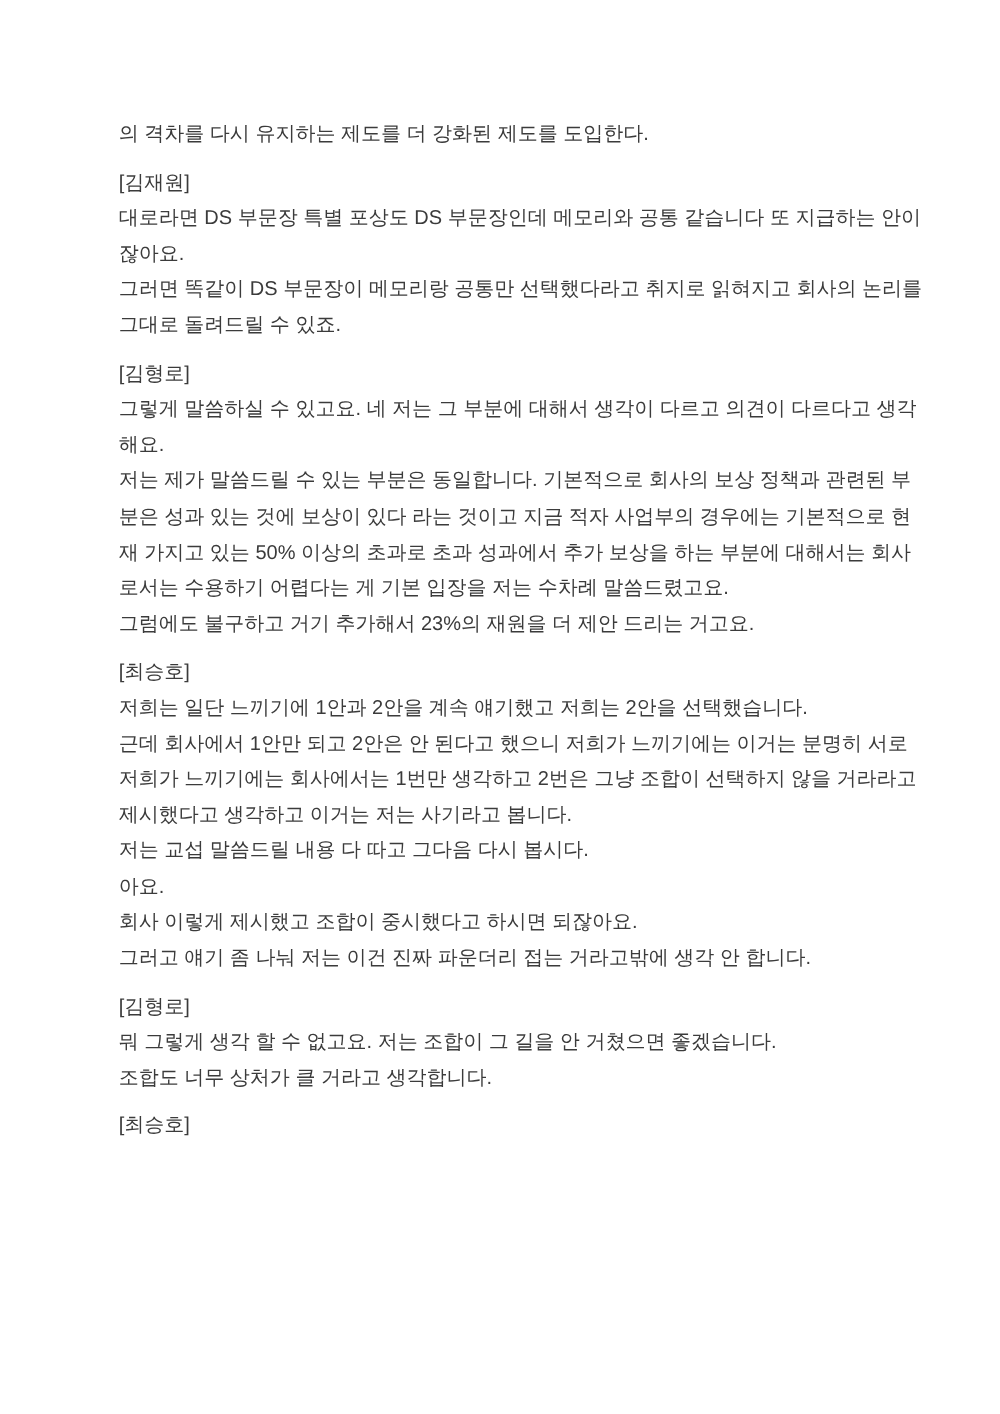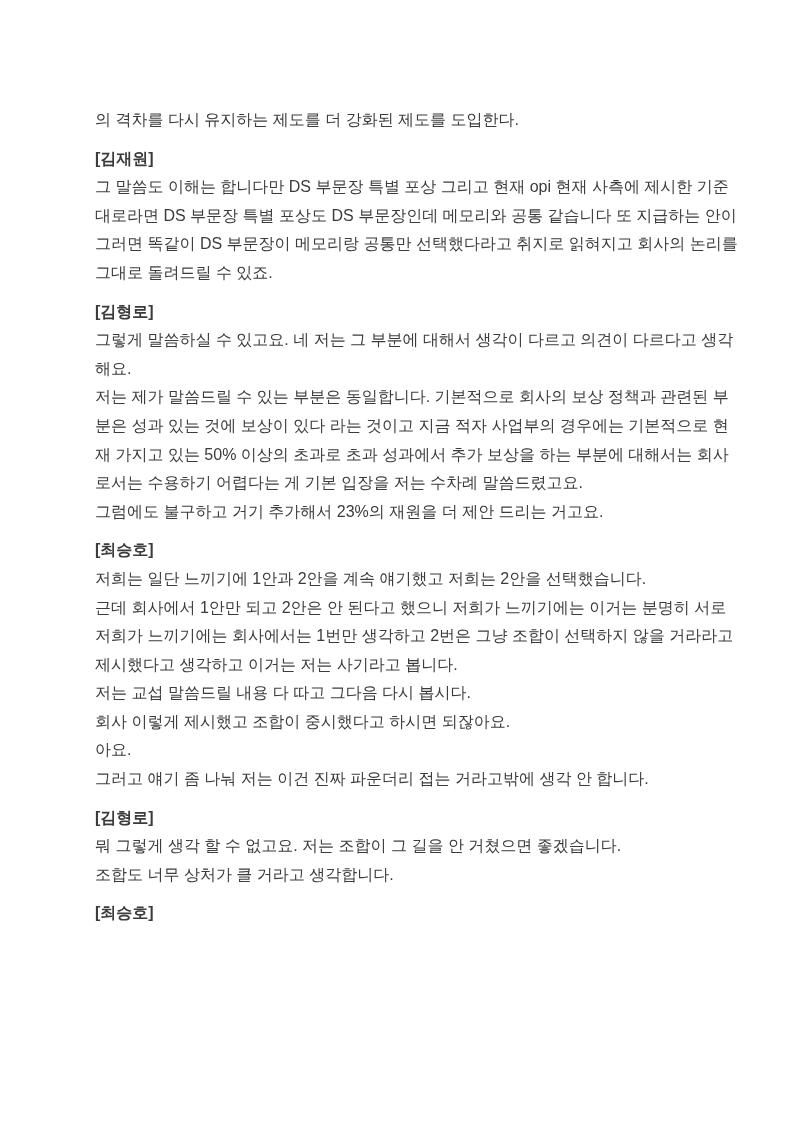--- a/index.html
+++ b/index.html
@@ -11,73 +11,73 @@
     position: relative;
     width: 800px;
     height: 1131px;
     background: #ffffff;
     overflow: hidden;
     font-family: "Liberation Sans", "DejaVu Sans", sans-serif;
   }
   .content {
     position: absolute;
     left: 95px;
-    top: 106px;
+    top: 94px;
     width: 620px;
     color: #3b3b3b;
     font-size: 16px;
     line-height: 28.6px;
     text-align: left;
   }
   .section {
     margin: 0 0 10px 0;
   }
   .line {
     white-space: nowrap;
     min-height: 28.6px;
   }
   .speaker {
     
-    font-weight: 700;
+    font-weight: 400;
   }
 </style>
 </head>
 <body>
 
 <div class="page" style="background: rgb(255, 255, 255);">
   <div class="content" id="doc-content" style="color: rgb(59, 59, 59);">
       <div class="section">
         <div class="line">의 격차를 다시 유지하는 제도를 더 강화된 제도를 도입한다.</div>
       </div>
       <div class="section">
         <div class="line speaker">[김재원]</div>
-        <div class="line">그 말씀도 이해는 합니다만 DS 부문장 특별 포상 그리고 현재 opi 현재 사측에 제시한 기준</div>
         <div class="line">대로라면 DS 부문장 특별 포상도 DS 부문장인데 메모리와 공통 같습니다 또 지급하는 안이</div>
+        <div class="line">잖아요.</div>
         <div class="line">그러면 똑같이 DS 부문장이 메모리랑 공통만 선택했다라고 취지로 읽혀지고 회사의 논리를</div>
         <div class="line">그대로 돌려드릴 수 있죠.</div>
       </div>
       <div class="section">
         <div class="line speaker">[김형로]</div>
         <div class="line">그렇게 말씀하실 수 있고요. 네 저는 그 부분에 대해서 생각이 다르고 의견이 다르다고 생각</div>
         <div class="line">해요.</div>
         <div class="line">저는 제가 말씀드릴 수 있는 부분은 동일합니다. 기본적으로 회사의 보상 정책과 관련된 부</div>
         <div class="line">분은 성과 있는 것에 보상이 있다 라는 것이고 지금 적자 사업부의 경우에는 기본적으로 현</div>
         <div class="line">재 가지고 있는 50% 이상의 초과로 초과 성과에서 추가 보상을 하는 부분에 대해서는 회사</div>
         <div class="line">로서는 수용하기 어렵다는 게 기본 입장을 저는 수차례 말씀드렸고요.</div>
         <div class="line">그럼에도 불구하고 거기 추가해서 23%의 재원을 더 제안 드리는 거고요.</div>
       </div>
       <div class="section">
         <div class="line speaker">[최승호]</div>
         <div class="line">저희는 일단 느끼기에 1안과 2안을 계속 얘기했고 저희는 2안을 선택했습니다.</div>
         <div class="line">근데 회사에서 1안만 되고 2안은 안 된다고 했으니 저희가 느끼기에는 이거는 분명히 서로</div>
         <div class="line">저희가 느끼기에는 회사에서는 1번만 생각하고 2번은 그냥 조합이 선택하지 않을 거라라고</div>
         <div class="line">제시했다고 생각하고 이거는 저는 사기라고 봅니다.</div>
         <div class="line">저는 교섭 말씀드릴 내용 다 따고 그다음 다시 봅시다.</div>
+        <div class="line">아요.</div>
         <div class="line">회사 이렇게 제시했고 조합이 중시했다고 하시면 되잖아요.</div>
-        <div class="line">아요.</div>
         <div class="line">그러고 얘기 좀 나눠 저는 이건 진짜 파운더리 접는 거라고밖에 생각 안 합니다.</div>
       </div>
       <div class="section">
         <div class="line speaker">[김형로]</div>
         <div class="line">뭐 그렇게 생각 할 수 없고요. 저는 조합이 그 길을 안 거쳤으면 좋겠습니다.</div>
         <div class="line">조합도 너무 상처가 클 거라고 생각합니다.</div>
       </div>
       <div class="section">
         <div class="line speaker">[최승호]</div>
       </div>

